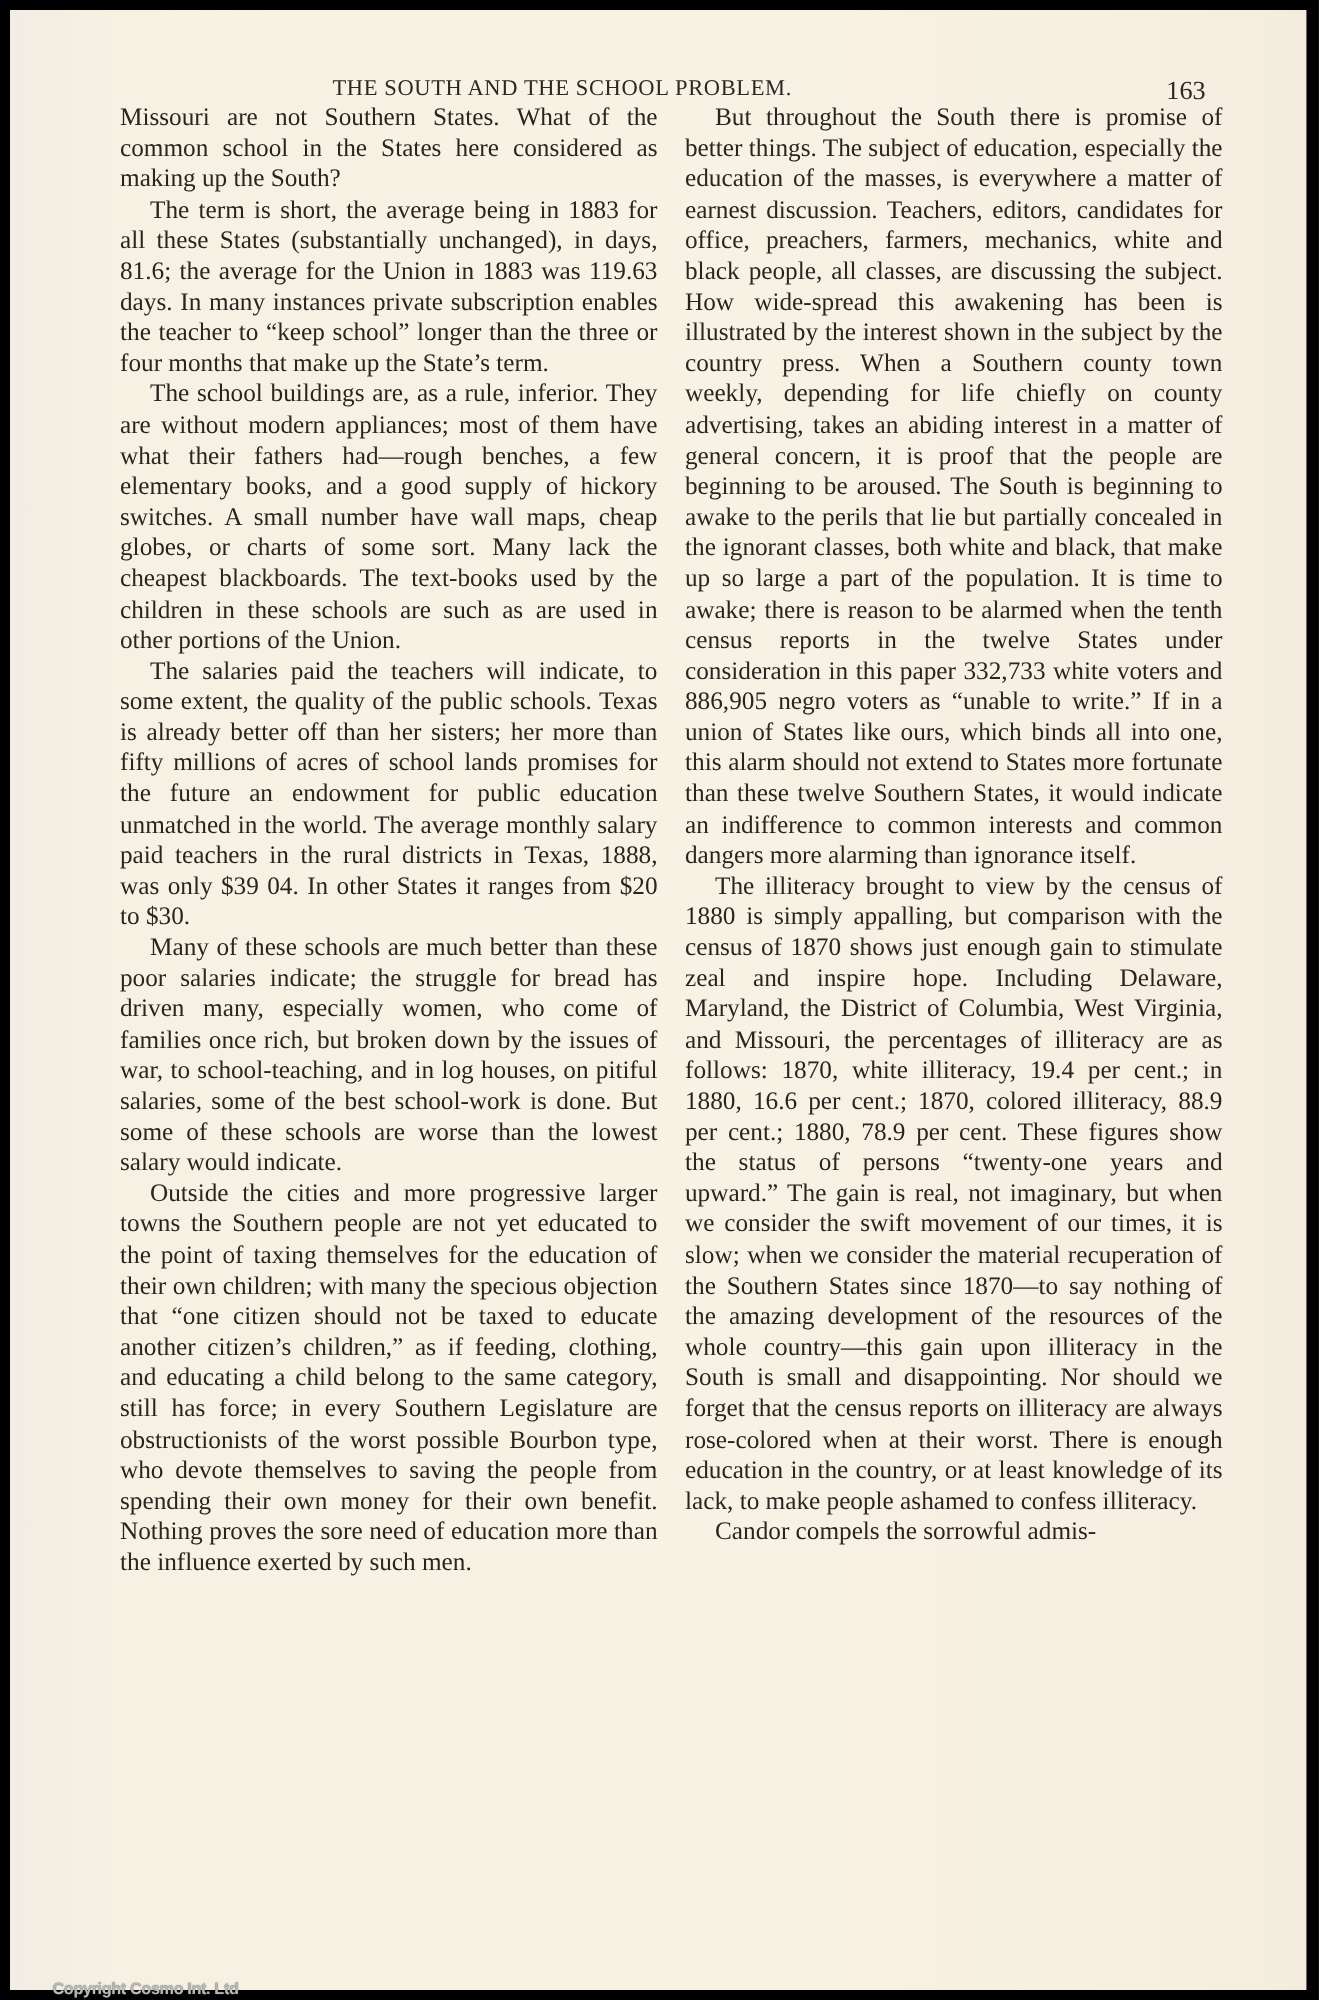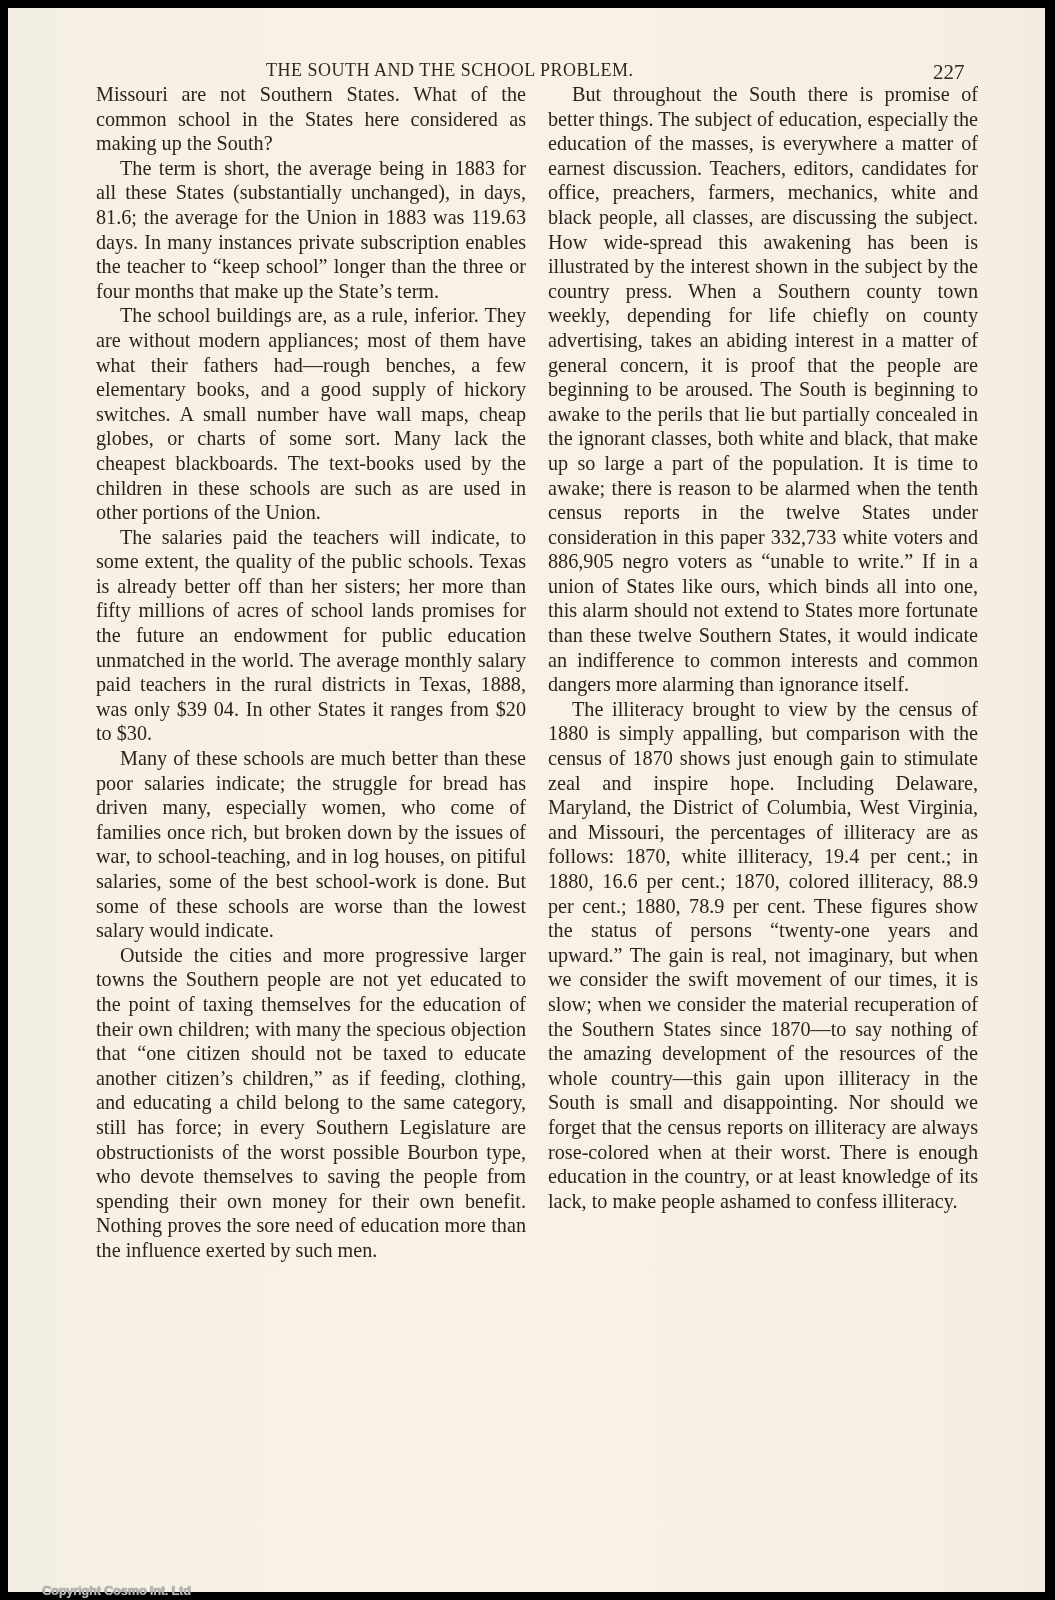--- a/index.html
+++ b/index.html
@@ -78,32 +78,33 @@
     margin-left: 36px;
   }
 </style>
 </head>
 <body>
 
 <div class="page">
 
   <div class="running-head">
     <span class="running-title">THE SOUTH AND THE SCHOOL PROBLEM.</span>
-    <span class="page-number">227</span>
+    <span class="page-number">163</span>
   </div>
 
   <div class="column col-left">
     <p class="continued">Missouri are not Southern States. What of the common school in the States here considered as making up the South?</p>
     <p>The term is short, the average being in 1883 for all these States (substantially unchanged), in days, 81.6; the average for the Union in 1883 was 119.63 days. In many instances private subscription enables the teacher to “keep school” longer than the three or four months that make up the State’s term.</p>
     <p>The school buildings are, as a rule, inferior. They are without modern appliances; most of them have what their fathers had—rough benches, a few elementary books, and a good supply of hickory switches. A small number have wall maps, cheap globes, or charts of some sort. Many lack the cheapest blackboards. The text-books used by the children in these schools are such as are used in other portions of the Union.</p>
     <p>The salaries paid the teachers will indicate, to some extent, the quality of the public schools. Texas is already better off than her sisters; her more than fifty millions of acres of school lands promises for the future an endowment for public education unmatched in the world. The average monthly salary paid teachers in the rural districts in Texas, 1888, was only $39 04. In other States it ranges from $20 to $30.</p>
     <p>Many of these schools are much better than these poor salaries indicate; the struggle for bread has driven many, especially women, who come of families once rich, but broken down by the issues of war, to school-teaching, and in log houses, on pitiful salaries, some of the best school-work is done. But some of these schools are worse than the lowest salary would indicate.</p>
     <p>Outside the cities and more progressive larger towns the Southern people are not yet educated to the point of taxing themselves for the education of their own children; with many the specious objection that “one citizen should not be taxed to educate another citizen’s children,” as if feeding, clothing, and educating a child belong to the same category, still has force; in every Southern Legislature are obstructionists of the worst possible Bourbon type, who devote themselves to saving the people from spending their own money for their own benefit. Nothing proves the sore need of education more than the influence exerted by such men.</p>
   </div>
 
   <div class="column col-right">
     <p>But throughout the South there is promise of better things. The subject of education, especially the education of the masses, is everywhere a matter of earnest discussion. Teachers, editors, candidates for office, preachers, farmers, mechanics, white and black people, all classes, are discussing the subject. How wide-spread this awakening has been is illustrated by the interest shown in the subject by the country press. When a Southern county town weekly, depending for life chiefly on county advertising, takes an abiding interest in a matter of general concern, it is proof that the people are beginning to be aroused. The South is beginning to awake to the perils that lie but partially concealed in the ignorant classes, both white and black, that make up so large a part of the population. It is time to awake; there is reason to be alarmed when the tenth census reports in the twelve States under consideration in this paper 332,733 white voters and 886,905 negro voters as “unable to write.” If in a union of States like ours, which binds all into one, this alarm should not extend to States more fortunate than these twelve Southern States, it would indicate an indifference to common interests and common dangers more alarming than ignorance itself.</p>
     <p>The illiteracy brought to view by the census of 1880 is simply appalling, but comparison with the census of 1870 shows just enough gain to stimulate zeal and inspire hope. Including Delaware, Maryland, the District of Columbia, West Virginia, and Missouri, the percentages of illiteracy are as follows: 1870, white illiteracy, 19.4 per cent.; in 1880, 16.6 per cent.; 1870, colored illiteracy, 88.9 per cent.; 1880, 78.9 per cent. These figures show the status of persons “twenty-one years and upward.” The gain is real, not imaginary, but when we consider the swift movement of our times, it is slow; when we consider the material recuperation of the Southern States since 1870—to say nothing of the amazing development of the resources of the whole country—this gain upon illiteracy in the South is small and disappointing. Nor should we forget that the census reports on illiteracy are always rose-colored when at their worst. There is enough education in the country, or at least knowledge of its lack, to make people ashamed to confess illiteracy.</p>
+    <p>Candor compels the sorrowful admis-</p>
   </div>
 
 </div>
 
 <div class="footer-copyright">Copyright Cosmo Int. Ltd</div>
 
 </body></html>

